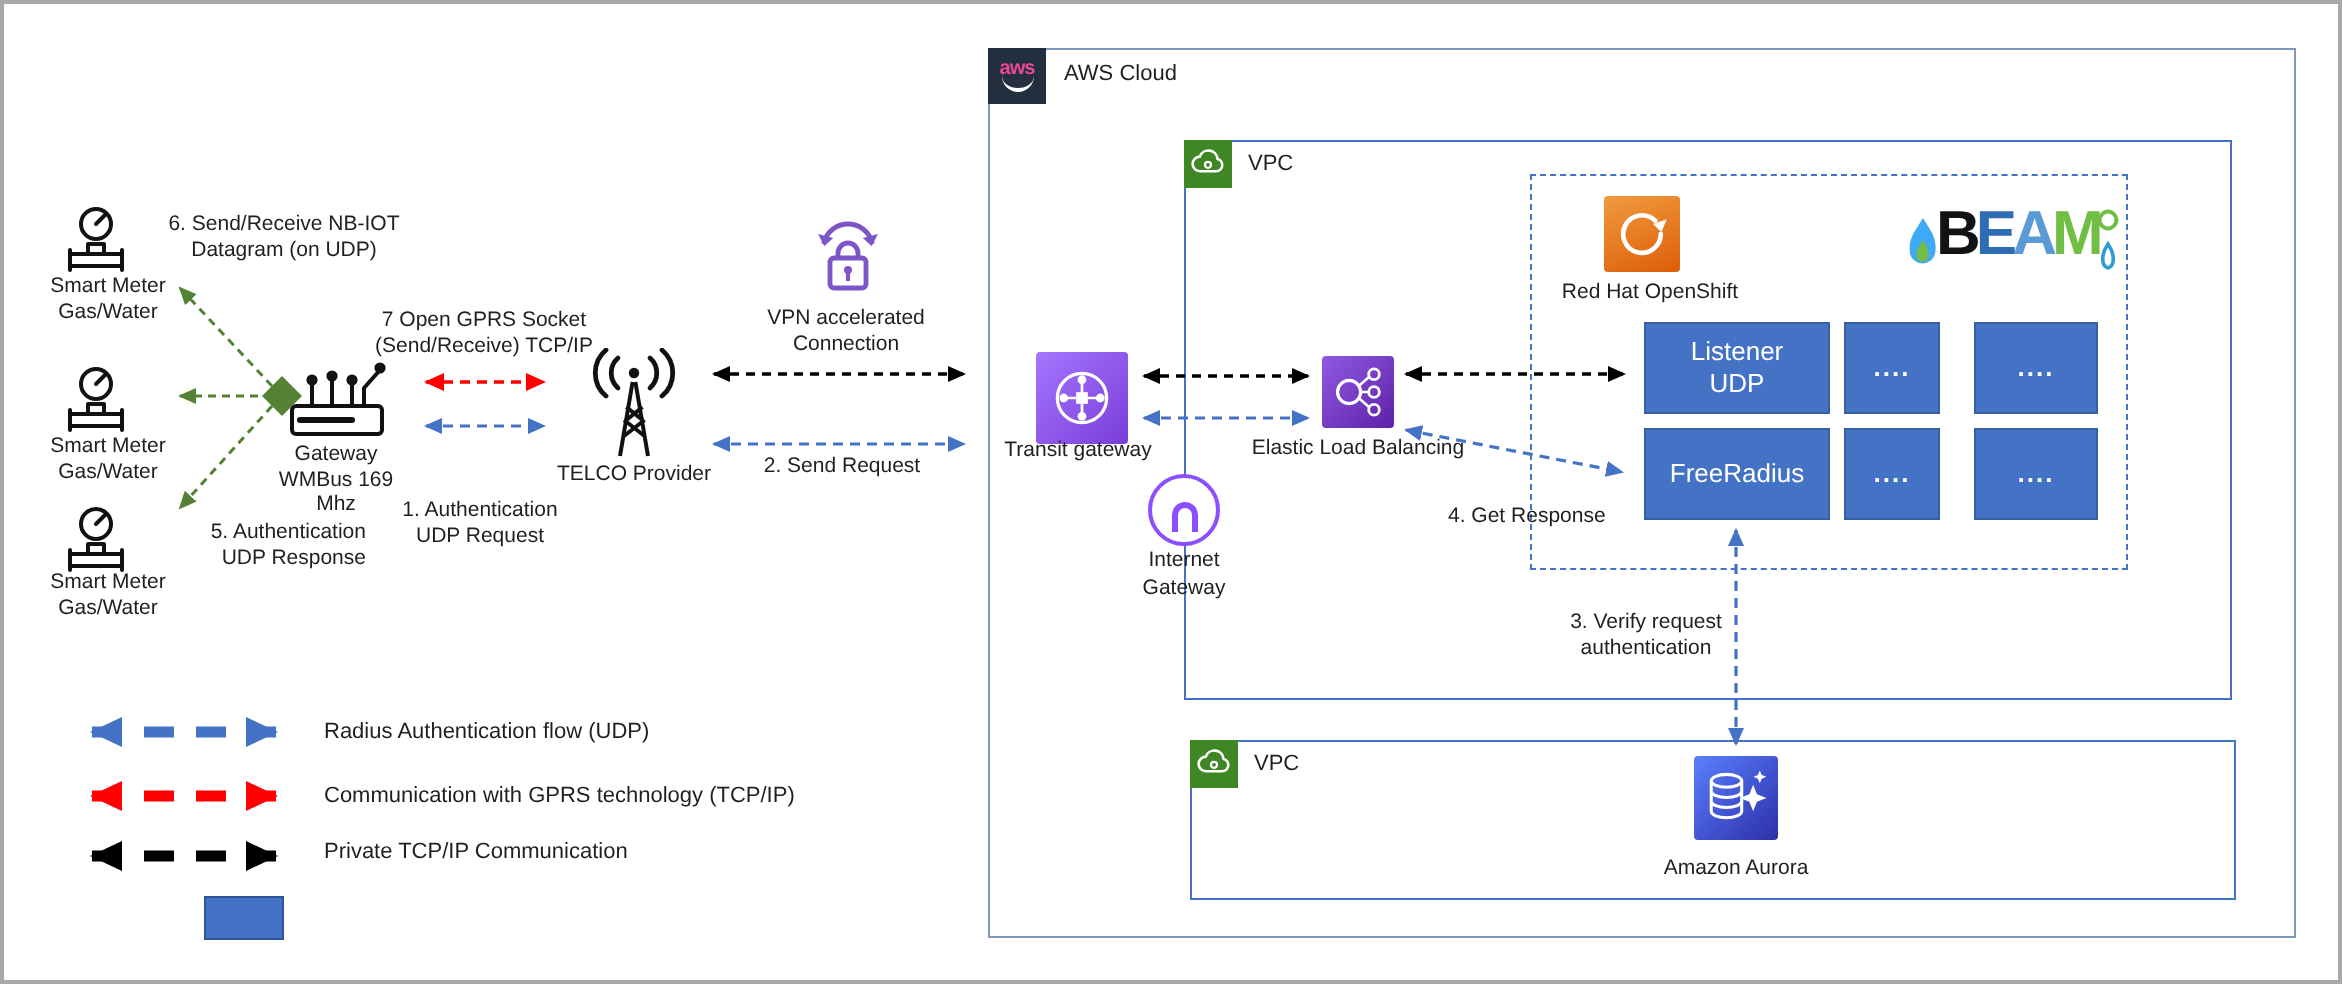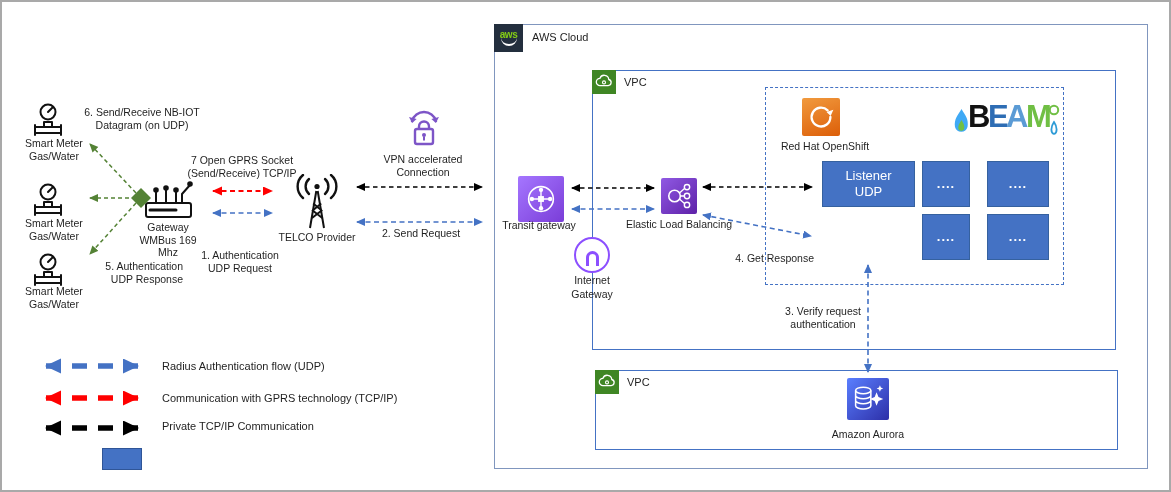--- a/index.html
+++ b/index.html
@@ -9,21 +9,21 @@
     font-family:"Liberation Sans",sans-serif;color:#1f1f1f;
   }
   .abs{position:absolute;}
   .lbl{position:absolute;font-size:10.5px;line-height:12.5px;text-align:center;color:#1f1f1f;}
   .lbl.left{text-align:left;}
   .box{position:absolute;box-sizing:border-box;background:transparent;}
   .aws-cloud{border:1.5px solid #8096BE;}
   .vpc{border:1.5px solid #4472C4;}
   .cluster{border:1.6px dashed #4472C4;}
   .badge{position:absolute;display:flex;align-items:center;justify-content:center;box-sizing:border-box;}
-  .badge-aws{background:#232F3E;color:#84cc16;flex-direction:column;}
+  .badge-aws{background:#232F3E;color:#ec4899;flex-direction:column;}
   .badge-aws .aws-word{font-size:10px;font-weight:bold;line-height:9px;letter-spacing:-.5px;}
   .badge-aws .aws-smile{width:16px;height:6px;border-bottom:2px solid #fff;border-radius:0 0 50% 50% / 0 0 100% 100%;margin-top:-1px;}
   .badge-vpc{background:#3F8624;}
   .icon-sq{position:absolute;display:flex;align-items:center;justify-content:center;border-radius:2px;}
   .grad-purple1{background:linear-gradient(135deg,#A576FF 0%,#7A3DD8 100%);}
   .grad-purple2{background:linear-gradient(135deg,#9059E3 0%,#5E21A8 100%);}
   .grad-orange{background:linear-gradient(160deg,#F19A3E 0%,#DC5E08 100%);}
   .grad-blue{background:linear-gradient(135deg,#5A7FFF 0%,#2D2FA8 100%);}
   .pod{
     position:absolute;background:#4472C4;border:1px solid #35619F;box-sizing:border-box;
@@ -105,20 +105,23 @@
   <div class="pod" style="left:820px;top:159px;width:93px;height:46px;">
     <span>Listener</span>
     <span>UDP</span>
   </div>
   <div class="pod" style="left:920px;top:159px;width:48px;height:46px;">
     <span class="dots">....</span>
   </div>
   <div class="pod" style="left:985px;top:159px;width:62px;height:46px;">
     <span class="dots">....</span>
   </div>
+  <div class="pod" style="left:820px;top:212px;width:93px;height:46px;">
+    <span>FreeRadius</span>
+  </div>
   <div class="pod" style="left:920px;top:212px;width:48px;height:46px;">
     <span class="dots">....</span>
   </div>
   <div class="pod" style="left:985px;top:212px;width:62px;height:46px;">
     <span class="dots">....</span>
   </div>
 
   <div class="icon-sq grad-purple1" style="left:516px;top:174px;width:46px;height:46px;">
     <svg width="42" height="42" viewBox="0 0 46 46">
       <circle cx="23" cy="23" r="13.5" stroke="#fff" stroke-width="1.8" fill="none"></circle>
@@ -154,21 +157,21 @@
   <div class="icon-sq grad-blue" style="left:845px;top:376px;width:42px;height:42px;">
     <svg width="40" height="40" viewBox="0 0 42 42">
       <ellipse cx="16" cy="12" rx="8" ry="3.4" stroke="#fff" stroke-width="1.6" fill="none"></ellipse>
       <path d="M8,12 v16 M24,12 v16 M8,28 a8,3.4 0 0 0 16,0 M8,17.3 a8,3.4 0 0 0 16,0 M8,22.6 a8,3.4 0 0 0 16,0" stroke="#fff" stroke-width="1.6" fill="none"></path>
       <path d="M30,14 l2,5 5,2 -5,2 -2,5 -2,-5 -5,-2 5,-2 z" fill="#fff"></path>
       <path d="M33.5,6.5 l1,2.4 2.4,1 -2.4,1 -1,2.4 -1,-2.4 -2.4,-1 2.4,-1 z" fill="#fff"></path>
     </svg>
   </div>
   <div class="lbl" style="left:806px;top:426px;width:120px;">Amazon Aurora</div>
 
-  <div class="lbl left" style="left:722px;top:250px;width:90px;text-align:right;">4. Get Response</div>
+  <div class="lbl left" style="left:722px;top:250px;width:90px;">4. Get Response</div>
   <div class="lbl" style="left:761px;top:303px;width:120px;">
     <div>3. Verify request</div>
     <div>authentication</div>
   </div>
 
   <svg class="abs line-art" style="left:29px;top:100px;" width="36" height="36" viewBox="0 0 36 36">
     <circle cx="17" cy="10" r="7.5"></circle>
       <path d="M17,10 L21.5,5.5 M13,25 v-5 h8 v5"></path>
     <rect x="4" y="25" width="26" height="6"></rect>
       <path d="M4,23 v10 M30,23 v10"></path>

